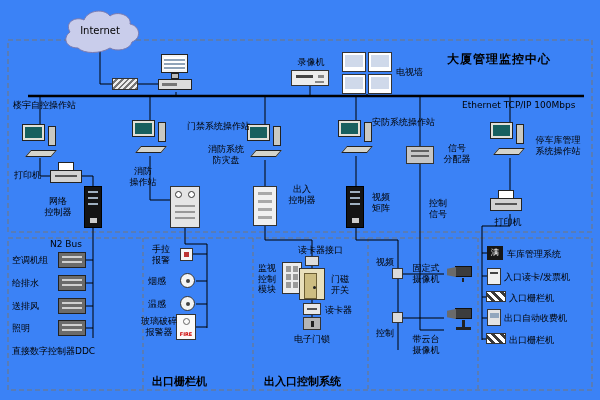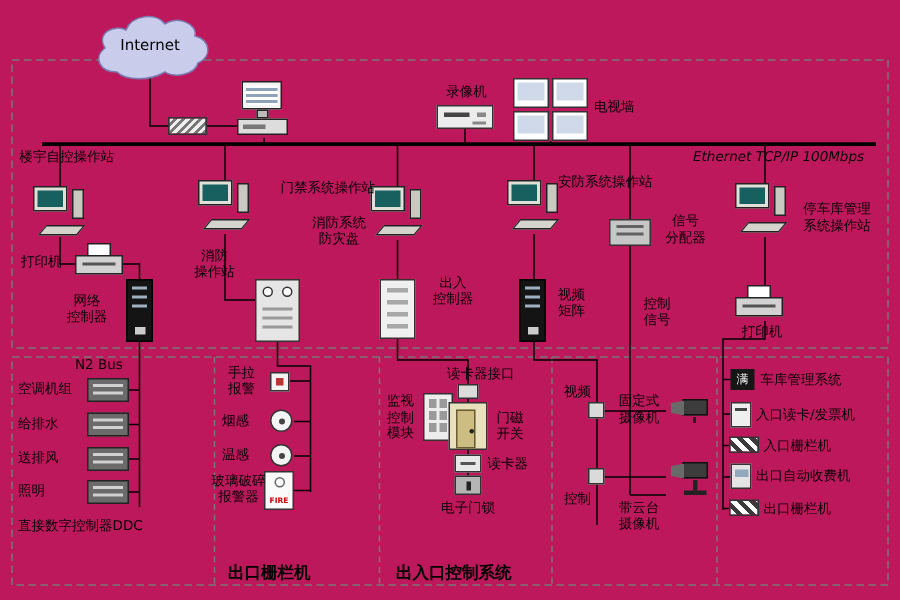--- a/index.html
+++ b/index.html
@@ -1,24 +1,24 @@
 <!DOCTYPE html>
 <html><head>
 <meta charset="utf-8">
 <style>
   * { box-sizing: border-box; margin:0; padding:0; }
   html,body { width:600px; height:400px; background:#fff; }
   body { font-family:"DejaVu Sans","Liberation Sans",sans-serif; color:#000; }
-  #stage { position:relative; width:600px; height:400px; background:#be185d; overflow:hidden; }
+  #stage { position:relative; width:600px; height:400px; background:#3b82f6; overflow:hidden; }
   #wires { position:absolute; left:0; top:0; z-index:1; }
   .icon { position:absolute; z-index:2; }
   .lbl  { position:absolute; z-index:3; font-size:9px; line-height:1.18; white-space:pre-line; }
   .ctr  { text-align:center; }
   .title{ position:absolute; z-index:3; font-size:12px; font-weight:bold; letter-spacing:1px; }
-  .eth  { position:absolute; z-index:3; font-size:9px;font-style:italic; }
+  .eth  { position:absolute; z-index:3; font-size:9px; }
   .foot { position:absolute; z-index:3; font-size:11px; font-weight:bold; white-space:nowrap; }
   
   .cloud { left:60px; top:8px; width:80px; height:48px; }
   .cloud .ctext { position:absolute; left:0; right:0; top:17px; text-align:center; font-size:10px; z-index:2;}
   
   .ws { width:36px; height:36px; }
   .ws .mon { position:absolute; left:0; top:0; width:23px; height:17px; background:#e0e0d8; border:1px solid #222; }
   .ws .scr { position:absolute; left:2px; top:2px; width:17px; height:11px; background:#17605f; }
   .ws .cpu { position:absolute; left:26px; top:2px; width:8px; height:20px; background:#c9c9c2; border:1px solid #222; }
   .ws .kb  { position:absolute; left:6px; top:26px; width:26px; height:7px; background:#d4d4cc; border:1px solid #222; transform:skewX(-40deg); }
@@ -157,20 +157,21 @@
       </span>
     <span class="tv">
         <i></i>
       </span>
     <span class="tv">
         <i></i>
       </span>
   </div>
   <div class="lbl" style="left:396px;top:67px">电视墙</div>
 
+  <div class="title" style="left:447px;top:51px">大厦管理监控中心</div>
   <div class="eth" style="left:462px;top:100px">Ethernet TCP/IP 100Mbps</div>
 
   <div class="lbl" style="left:13px;top:100px">楼宇自控操作站</div>
   <div class="icon ws" style="left:22px;top:124px">
     <span class="mon">
         <span class="scr"></span>
       </span>
     <span class="cpu"></span>
       <span class="kb"></span>
   </div>

